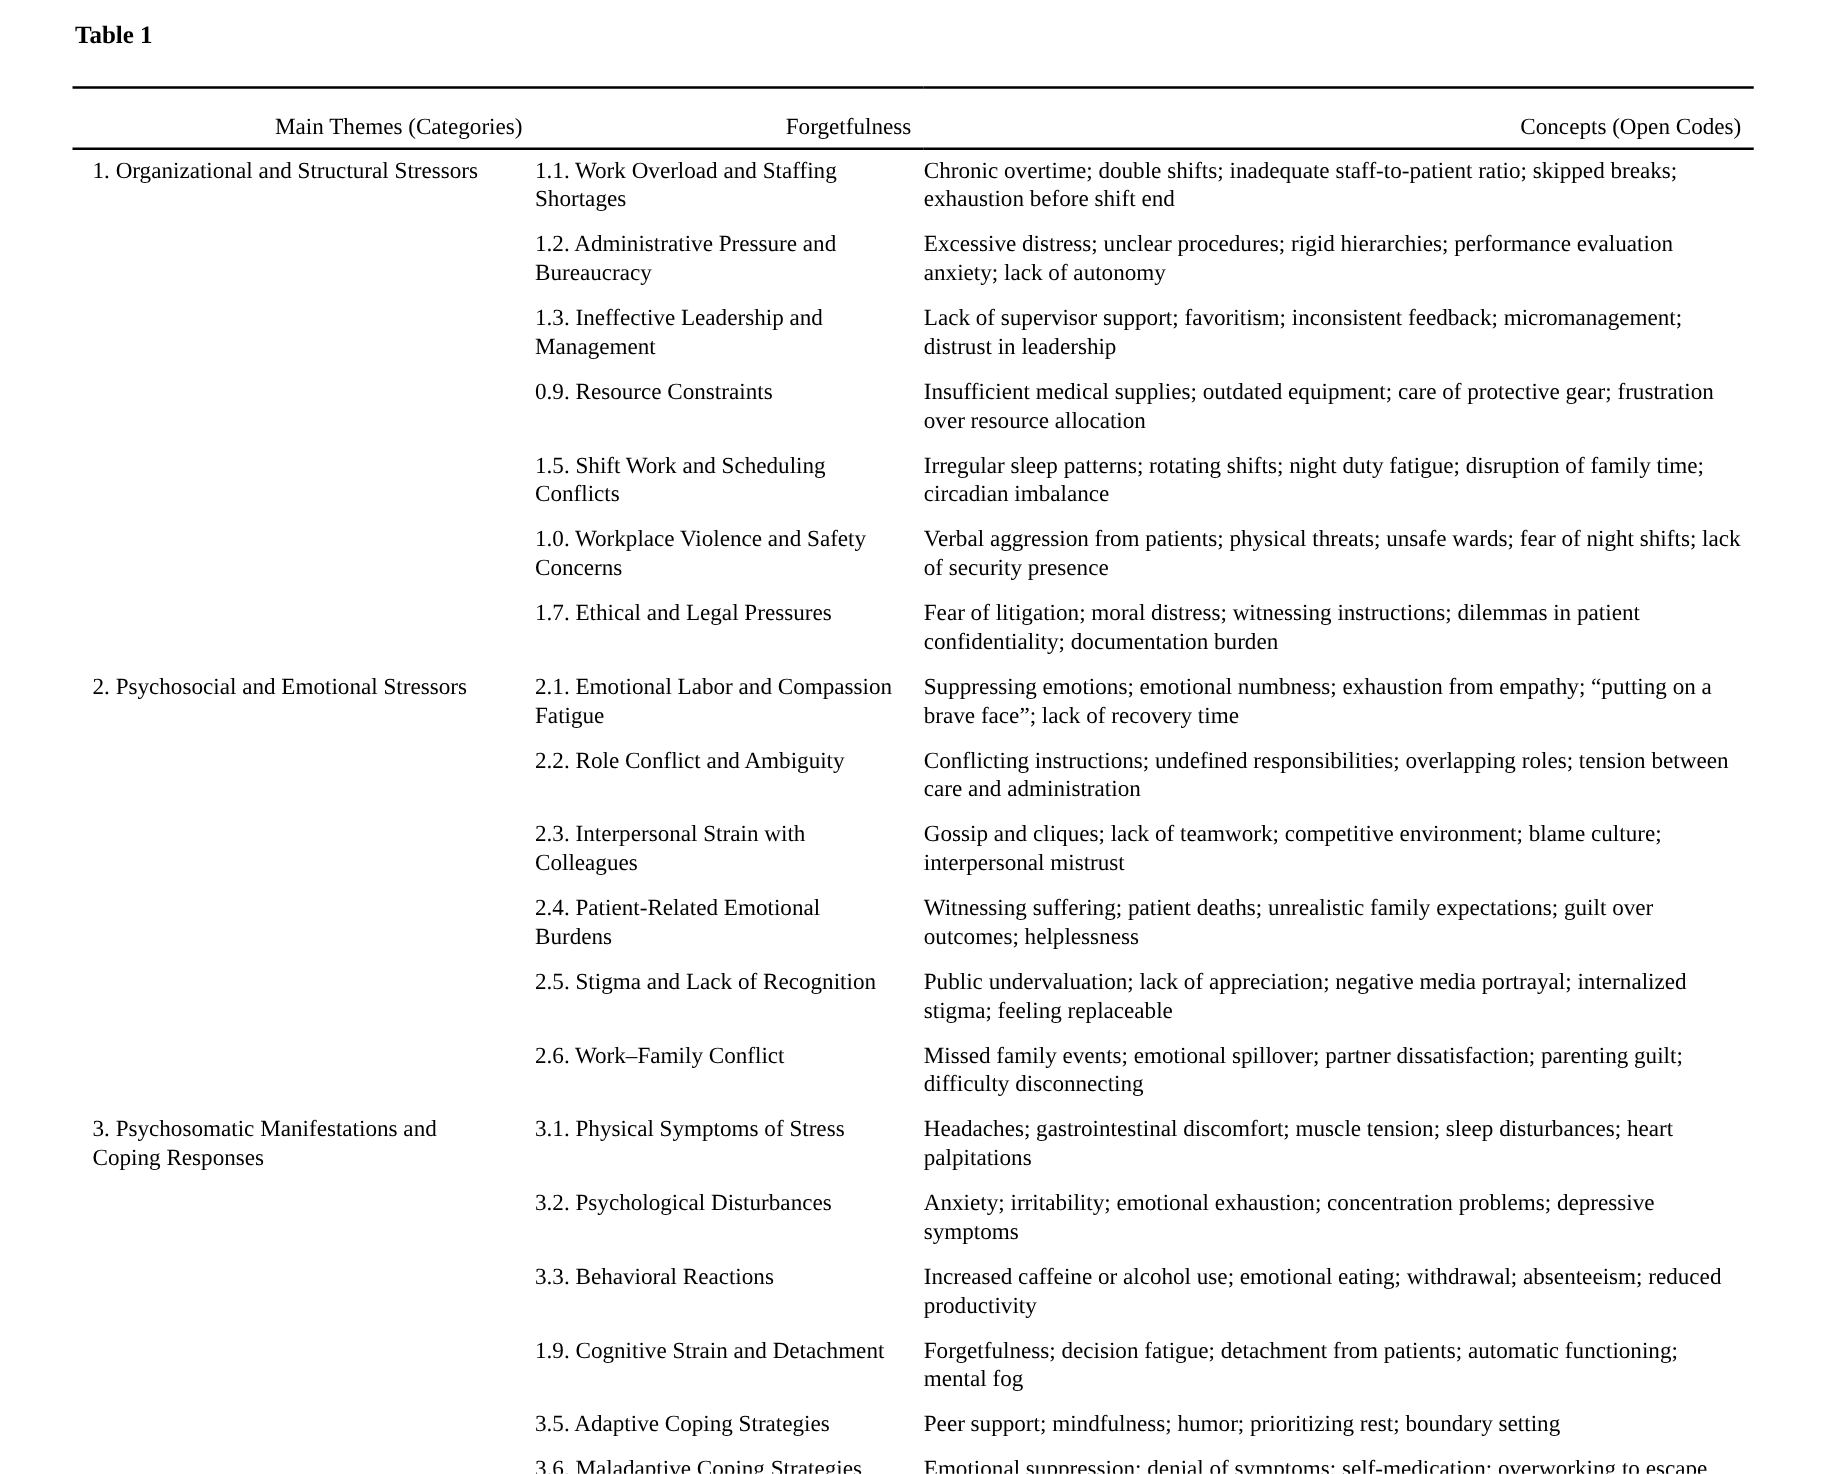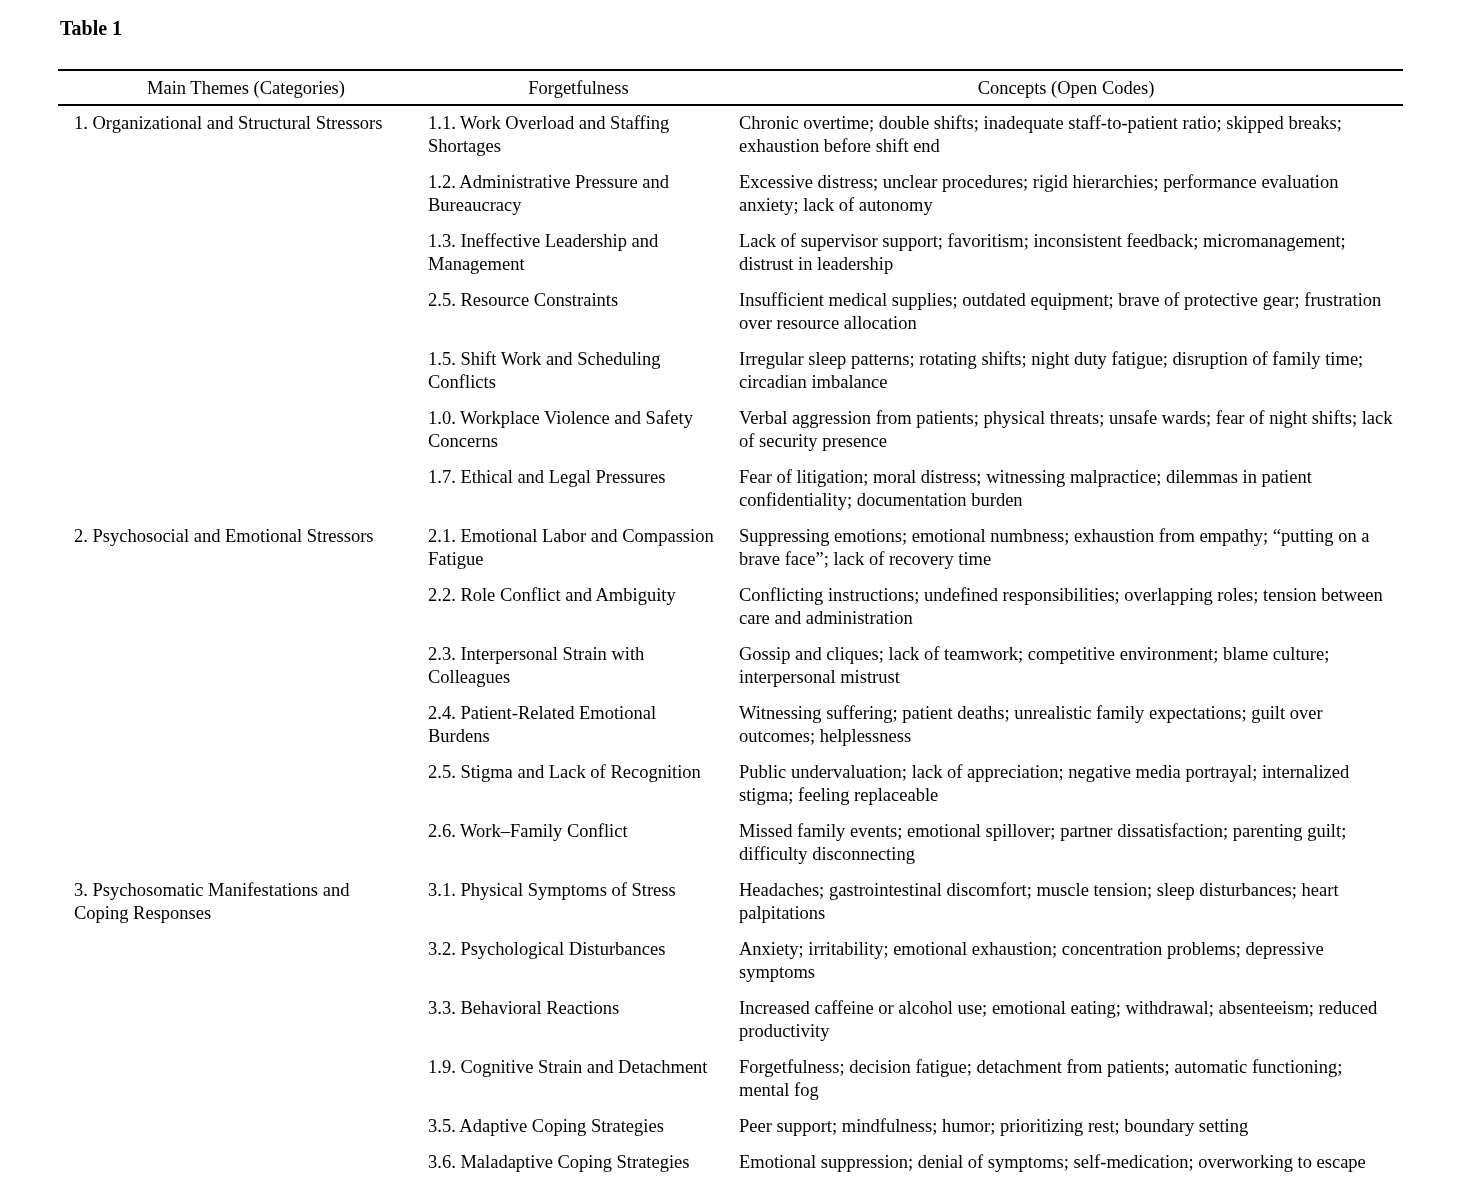--- a/index.html
+++ b/index.html
@@ -37,23 +37,23 @@
     table-layout: fixed;
     width: 1345px;
     border-top: 2px solid #000000;
     border-bottom: 2px solid #000000;
   }
   col.c1 { width: 370px; }
   col.c2 { width: 311px; }
   col.c3 { width: 664px; }
   thead th {
     font-weight: normal;
-    text-align: center;
+    text-align: right;
     border-bottom: 2px solid #000000;
-    padding: 6px 10px 4px 0;
+    padding: 20px 10px 4px 0;
     vertical-align: top;
   }
   thead th:first-child { padding-left: 16px; }
   tbody td {
     vertical-align: top;
     padding: 6px 24px 7px 0;
   }
   tbody td.theme { padding-left: 16px; padding-right: 28px; }
   tbody td.concepts { padding-right: 10px; margin-top: 16px; }
   tbody tr.group-start td { padding-top: 6px; }
@@ -87,34 +87,34 @@
       </tr>
       <tr>
         <td class="subcat">1.2. Administrative Pressure and Bureaucracy</td>
         <td class="concepts">Excessive distress; unclear procedures; rigid hierarchies; performance evaluation anxiety; lack of autonomy</td>
       </tr>
       <tr>
         <td class="subcat">1.3. Ineffective Leadership and Management</td>
         <td class="concepts">Lack of supervisor support; favoritism; inconsistent feedback; micromanagement; distrust in leadership</td>
       </tr>
       <tr>
-        <td class="subcat">2.5. Resource Constraints</td>
-        <td class="concepts">Insufficient medical supplies; outdated equipment; brave of protective gear; frustration over resource allocation</td>
+        <td class="subcat">0.9. Resource Constraints</td>
+        <td class="concepts">Insufficient medical supplies; outdated equipment; care of protective gear; frustration over resource allocation</td>
       </tr>
       <tr>
         <td class="subcat">1.5. Shift Work and Scheduling Conflicts</td>
         <td class="concepts">Irregular sleep patterns; rotating shifts; night duty fatigue; disruption of family time; circadian imbalance</td>
       </tr>
       <tr>
         <td class="subcat">1.0. Workplace Violence and Safety Concerns</td>
         <td class="concepts">Verbal aggression from patients; physical threats; unsafe wards; fear of night shifts; lack of security presence</td>
       </tr>
       <tr>
         <td class="subcat">1.7. Ethical and Legal Pressures</td>
-        <td class="concepts">Fear of litigation; moral distress; witnessing malpractice; dilemmas in patient confidentiality; documentation burden</td>
+        <td class="concepts">Fear of litigation; moral distress; witnessing instructions; dilemmas in patient confidentiality; documentation burden</td>
       </tr>
 
       <tr class="group-start">
         <td class="theme" rowspan="6">2. Psychosocial and Emotional Stressors</td>
         <td class="subcat">2.1. Emotional Labor and Compassion Fatigue</td>
         <td class="concepts">Suppressing emotions; emotional numbness; exhaustion from empathy; “putting on a brave face”; lack of recovery time</td>
       </tr>
       <tr>
         <td class="subcat">2.2. Role Conflict and Ambiguity</td>
         <td class="concepts">Conflicting instructions; undefined responsibilities; overlapping roles; tension between care and administration</td>

